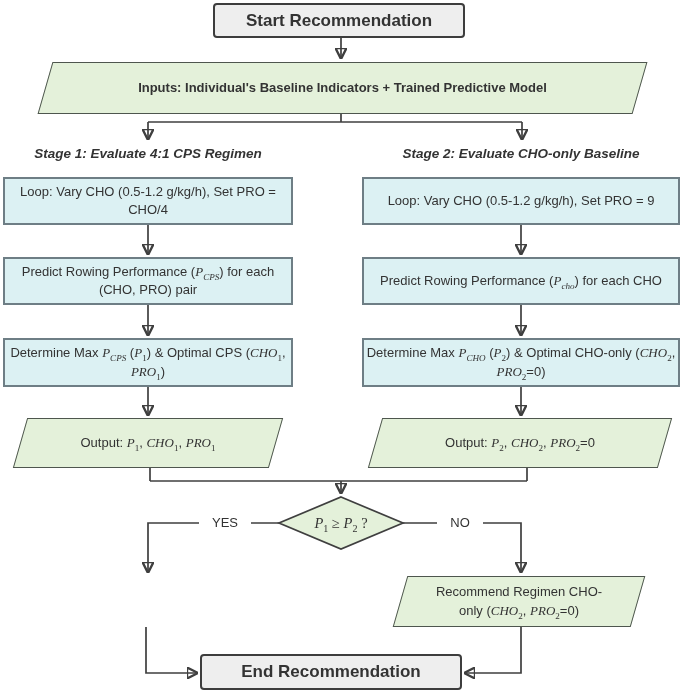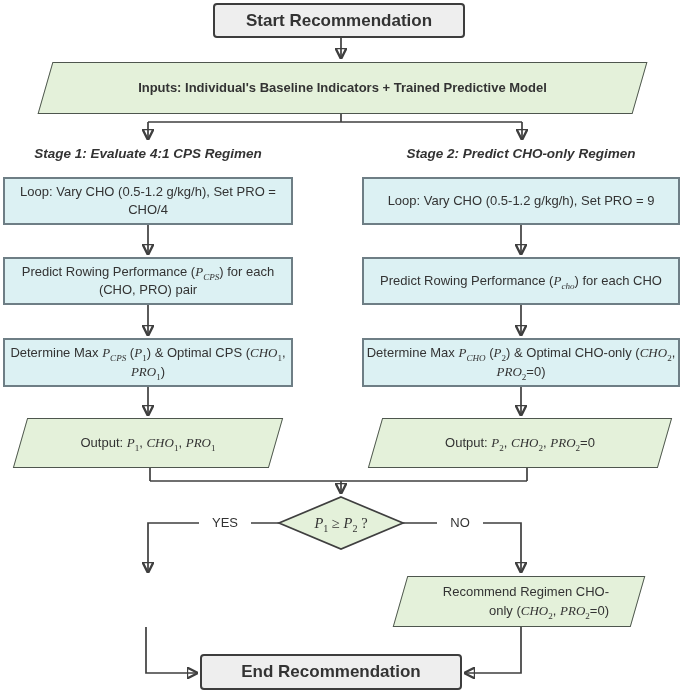--- a/index.html
+++ b/index.html
@@ -22,21 +22,21 @@
   .term{
     background:var(--term_fill,#eeeeee);border:2px solid var(--term_border,#3d3d3d);
     border-radius:4px;font-weight:bold;font-size:17px;
   }
   .para{background:transparent;border:none;}
   .para-bg{
     position:absolute;top:0;bottom:0;left:10px;right:10px;
     background:var(--green_fill,#e4f1da);border:1.6px solid var(--green_border,#4e564e);
     transform:skewX(-16deg);
   }
-  .para .txt{position:relative;text-align:right;}
+  .para .txt{position:relative;}
   .stage-label{
     position:absolute;z-index:1;text-align:center;font-weight:bold;font-style:italic;
     font-size:13.5px;color:var(--text,#333);
   }
   .edge-label{
     position:absolute;z-index:2;background:#ffffff;font-weight:normal;font-size:13px;
     text-align:center;padding:1px 3px;color:var(--text,#333);
   }
   .decision-txt{
     position:absolute;z-index:2;display:flex;align-items:center;justify-content:center;
@@ -113,21 +113,21 @@
   <div class="node term" id="n-start">
     <span class="txt"><span>Start Recommendation</span></span>
   </div>
 
   <div class="node para" id="n-inputs">
     <span class="para-bg"></span>
     <span class="txt"><span>Inputs: Individual's Baseline Indicators + Trained Predictive Model</span></span>
   </div>
 
   <div class="stage-label" id="lbl-stage1"><span>Stage 1: Evaluate 4:1 CPS Regimen</span></div>
-  <div class="stage-label" id="lbl-stage2"><span>Stage 2: Predict CHO-only Regimen</span></div>
+  <div class="stage-label" id="lbl-stage2"><span>Stage 2: Evaluate CHO-only Baseline</span></div>
 
   <div class="node blue" id="n-s1-loop">
     <span class="txt"><span>Loop: Vary CHO (0.5-1.2 g/kg/h), Set PRO = CHO/4</span></span>
   </div>
   <div class="node blue" id="n-s2-loop">
     <span class="txt"><span>Loop: Vary CHO (0.5-1.2 g/kg/h), Set PRO = 9</span></span>
   </div>
 
   <div class="node blue" id="n-s2-predict">
     <span class="txt"><span>Predict Rowing Performance (</span><span class="math">P</span><sub class="math">cho</sub><span>) for each CHO</span></span>

